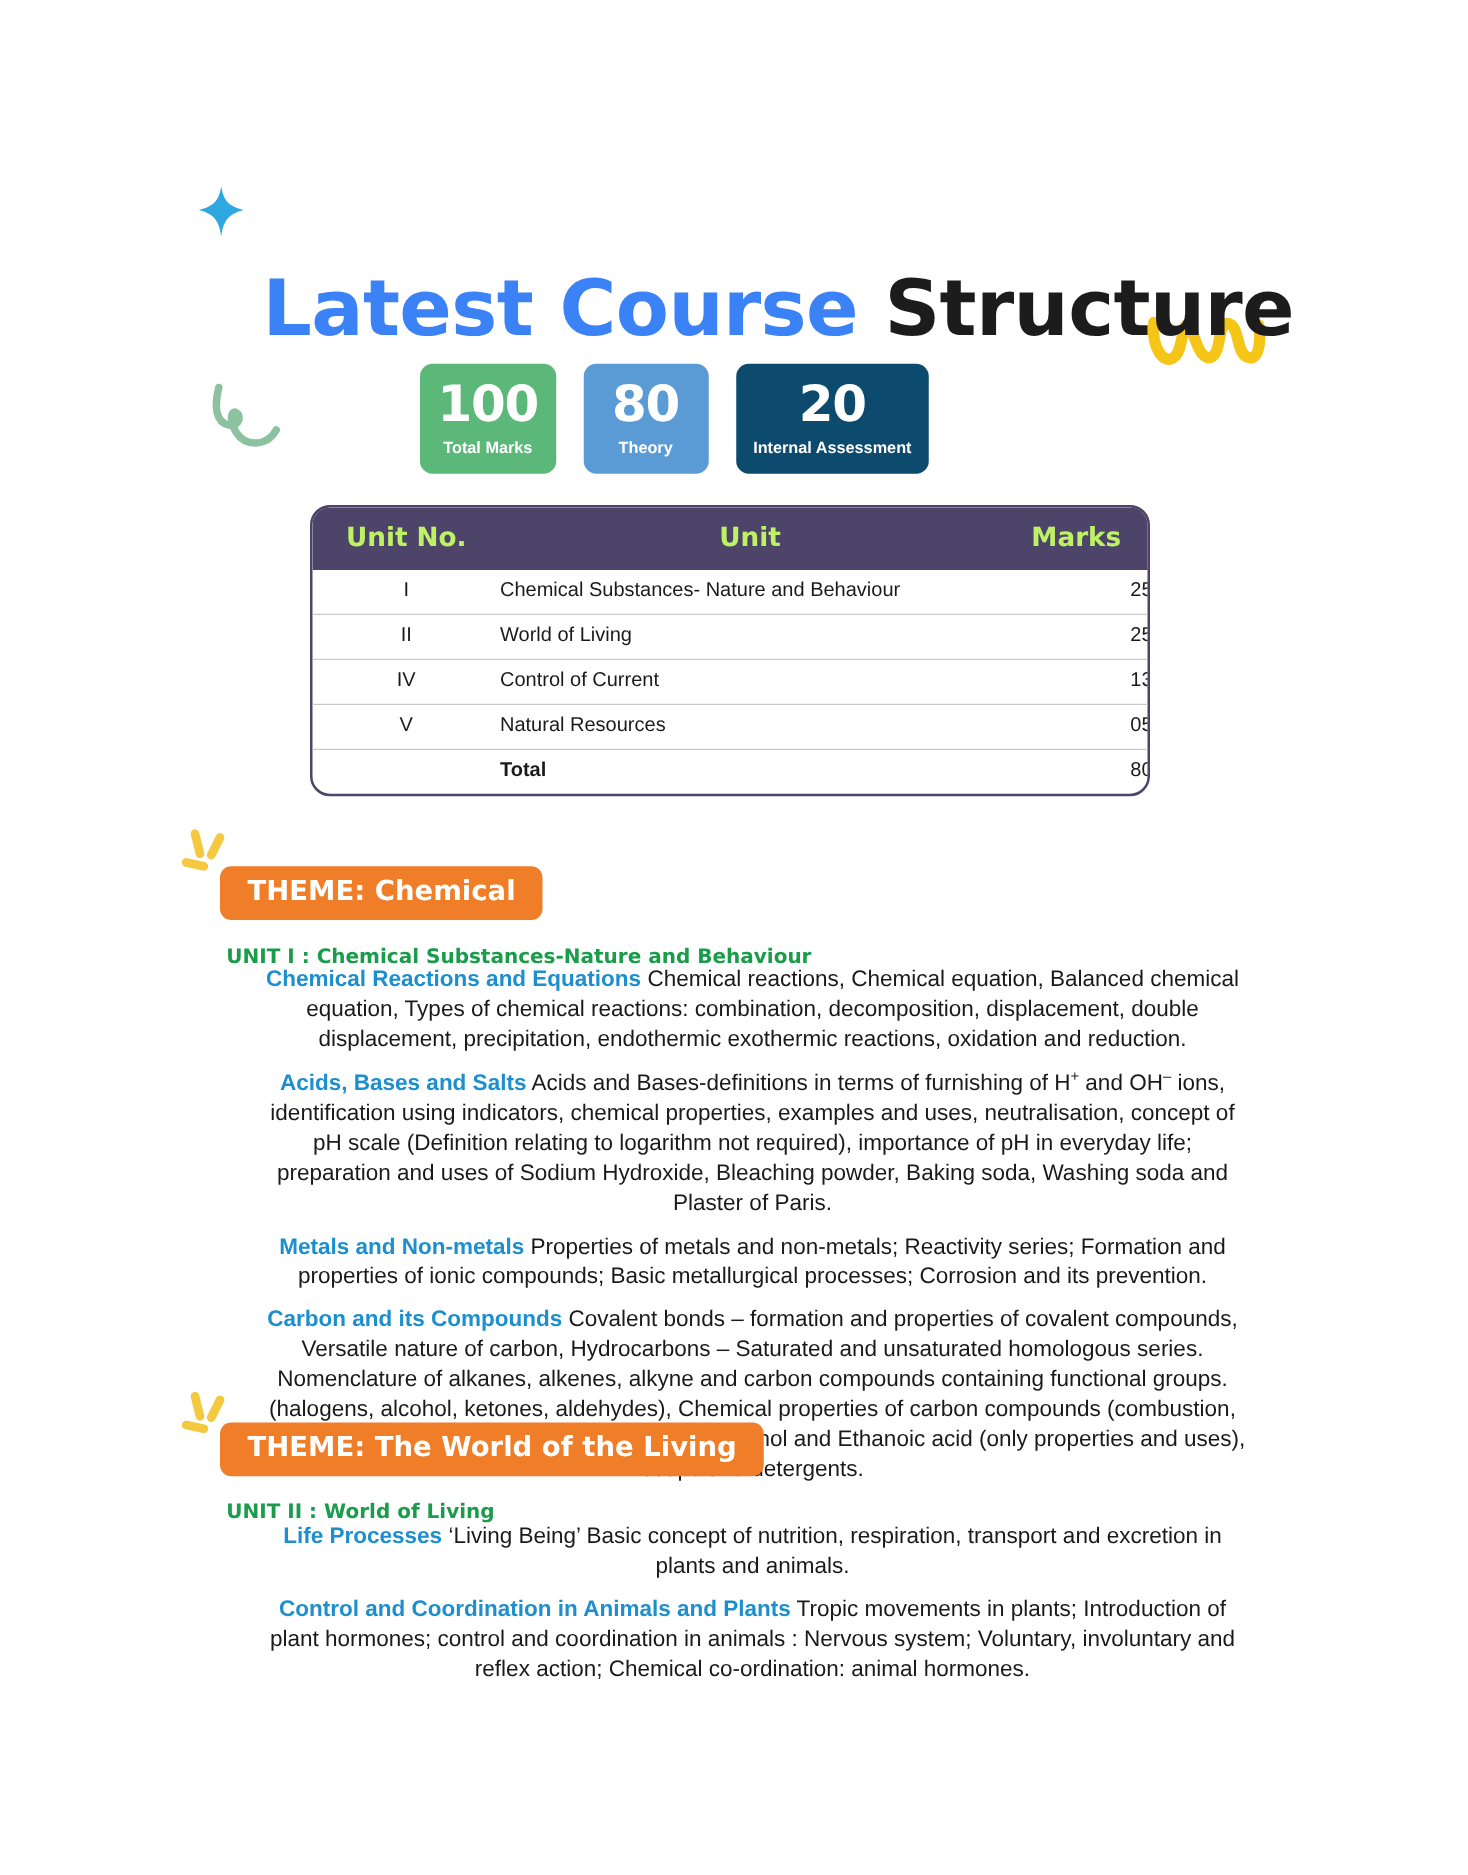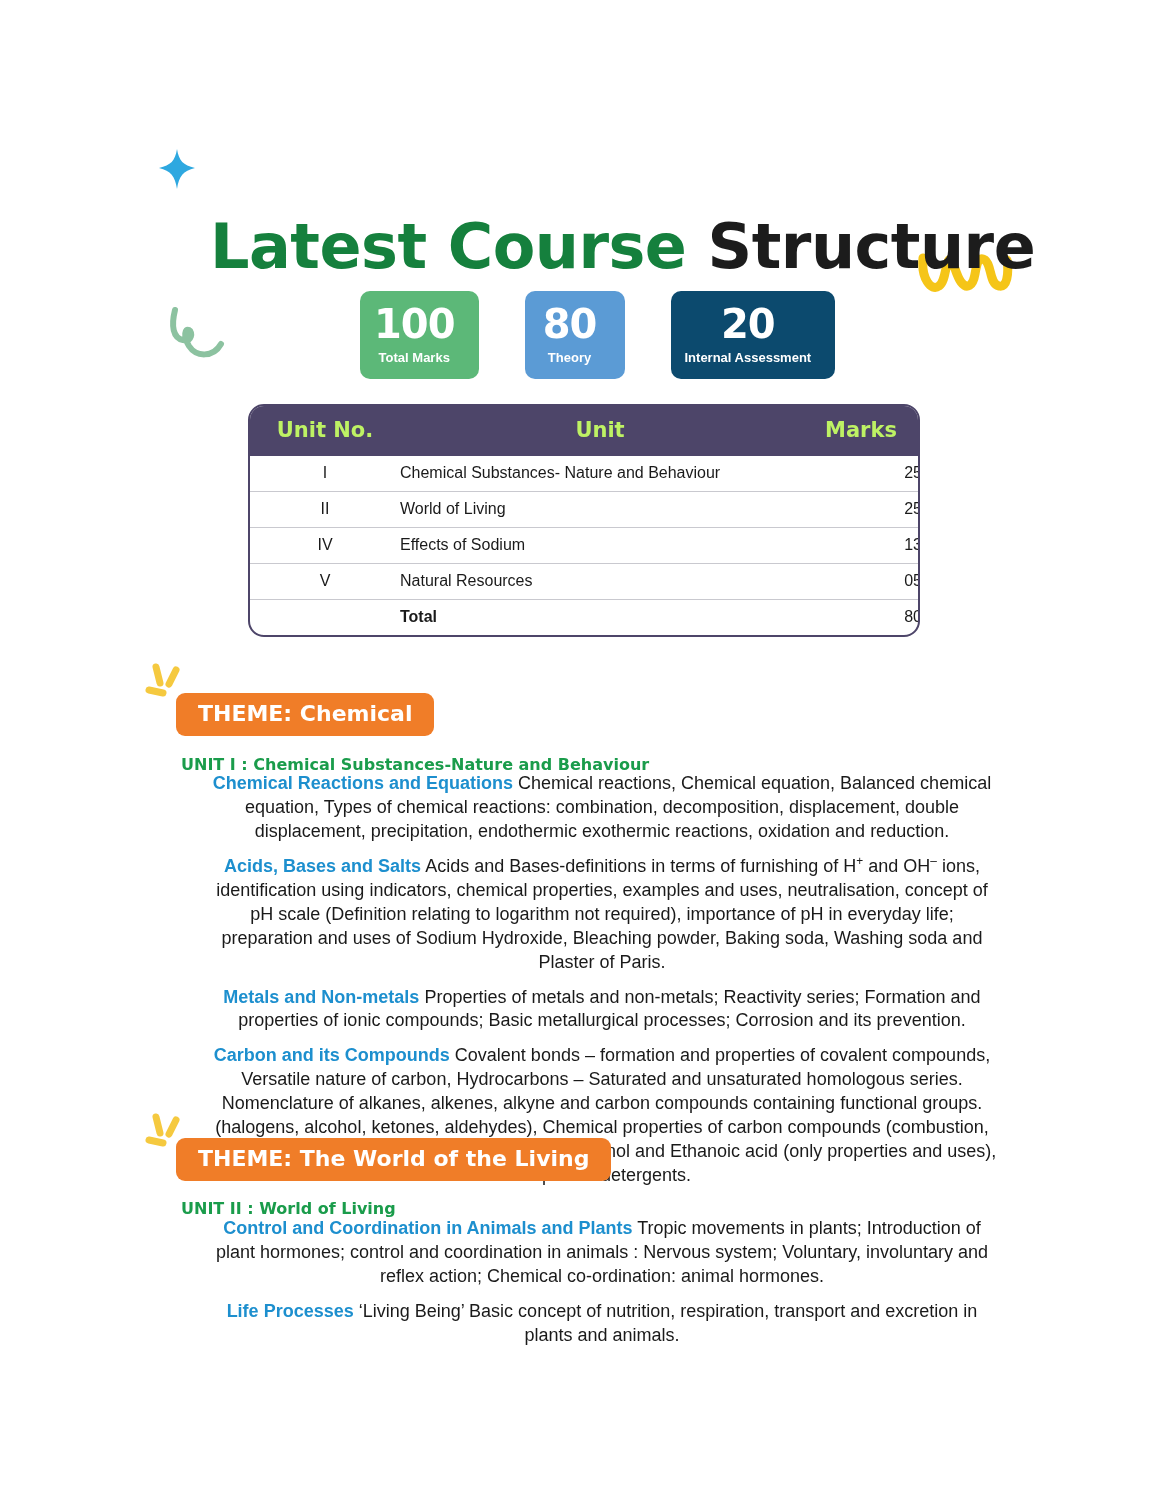--- a/index.html
+++ b/index.html
@@ -27,43 +27,42 @@
   
   .page-title {
     position: absolute;
     left: 210px; top: 168px;
     font-size: 62px;
     font-weight: 700;
     letter-spacing: -0.5px;
     white-space: nowrap;
     font-family: "DejaVu Sans", sans-serif;
   }
-  .page-title .accent { color: #15803d; }
+  .page-title .accent { color: #3b82f6; }
   .page-title .plain  { color: #1c1c1c; }
 
   
   .stats-row {
     position: absolute;
     left: 336px; top: 291px;
     display: flex;
     gap: 22px;
     align-items: flex-start;
   }
   .stat-card {
     border-radius: 10px;
     color: #ffffff;
     text-align: center;
-    padding: 10px 24px 12px 14px;
+    padding: 10px 14px 12px 14px;
     min-width: 100px;
     height: 88px;
     display: flex;
     flex-direction: column;
     justify-content: center;
     align-items: center;
-    margin-left: 24px;
   }
   .stat-value {
     font-size: 40px;
     font-weight: 700;
     line-height: 1;
     letter-spacing: -1px;
     font-family: "DejaVu Sans", sans-serif;
   }
   .stat-label {
     font-size: 13px;
@@ -226,21 +225,21 @@
           <td class="cell-unit">Chemical Substances- Nature and Behaviour</td>
           <td class="cell-marks">25</td>
         </tr>
         <tr>
           <td class="cell-no">II</td>
           <td class="cell-unit">World of Living</td>
           <td class="cell-marks">25</td>
         </tr>
         <tr>
           <td class="cell-no">IV</td>
-          <td class="cell-unit">Effects of Sodium</td>
+          <td class="cell-unit">Control of Current</td>
           <td class="cell-marks">13</td>
         </tr>
         <tr>
           <td class="cell-no">V</td>
           <td class="cell-unit">Natural Resources</td>
           <td class="cell-marks">05</td>
         </tr>
         <tr class="total-row">
           <td class="cell-no"></td>
           <td class="cell-unit">Total</td>
@@ -255,15 +254,15 @@
 <div class="topics" id="topics-unit-1">
     <p class="topic-para"><span class="topic-term">Chemical Reactions and Equations</span><span class="topic-body"> Chemical reactions, Chemical equation, Balanced chemical equation, Types of chemical reactions: combination, decomposition, displacement, double displacement, precipitation, endothermic exothermic reactions, oxidation and reduction.</span></p>
     <p class="topic-para"><span class="topic-term">Acids, Bases and Salts</span><span class="topic-body"> Acids and Bases-definitions in terms of furnishing of  H<sup>+</sup> and  OH<sup>–</sup> ions, identification using indicators, chemical properties, examples and uses, neutralisation, concept of pH scale (Definition relating to logarithm not required), importance of pH in everyday life; preparation and uses of Sodium Hydroxide, Bleaching powder, Baking soda, Washing soda and Plaster of Paris.</span></p>
     <p class="topic-para"><span class="topic-term">Metals and Non-metals</span><span class="topic-body"> Properties of metals and non-metals; Reactivity series; Formation and properties of ionic compounds; Basic metallurgical processes; Corrosion and its prevention.</span></p>
     <p class="topic-para"><span class="topic-term">Carbon and its Compounds</span><span class="topic-body">  Covalent bonds – formation and properties of covalent compounds, Versatile nature of carbon, Hydrocarbons – Saturated and unsaturated homologous series. Nomenclature of alkanes, alkenes, alkyne and carbon compounds containing functional groups. (halogens, alcohol, ketones, aldehydes), Chemical properties of carbon compounds (combustion, oxidation, addition and substitution reaction). Ethanol and Ethanoic acid (only properties and uses), soaps and detergents.</span></p>
   </div>
 
 <div class="theme-banner" id="theme-banner-2">THEME:  The World of the Living</div>
 <h2 class="unit-heading" id="unit-heading-2">UNIT II : World of Living</h2>
 <div class="topics" id="topics-unit-2">
+    <p class="topic-para"><span class="topic-term">Life Processes</span><span class="topic-body"> ‘Living Being’ Basic concept of nutrition, respiration, transport and excretion in plants and animals.</span></p>
     <p class="topic-para"><span class="topic-term">Control and Coordination in Animals and Plants</span><span class="topic-body">  Tropic movements in plants; Introduction of plant hormones; control and coordination in animals : Nervous system; Voluntary, involuntary and reflex action; Chemical co-ordination: animal hormones.</span></p>
-    <p class="topic-para"><span class="topic-term">Life Processes</span><span class="topic-body"> ‘Living Being’ Basic concept of nutrition, respiration, transport and excretion in plants and animals.</span></p>
   </div>
 
 </body></html>

